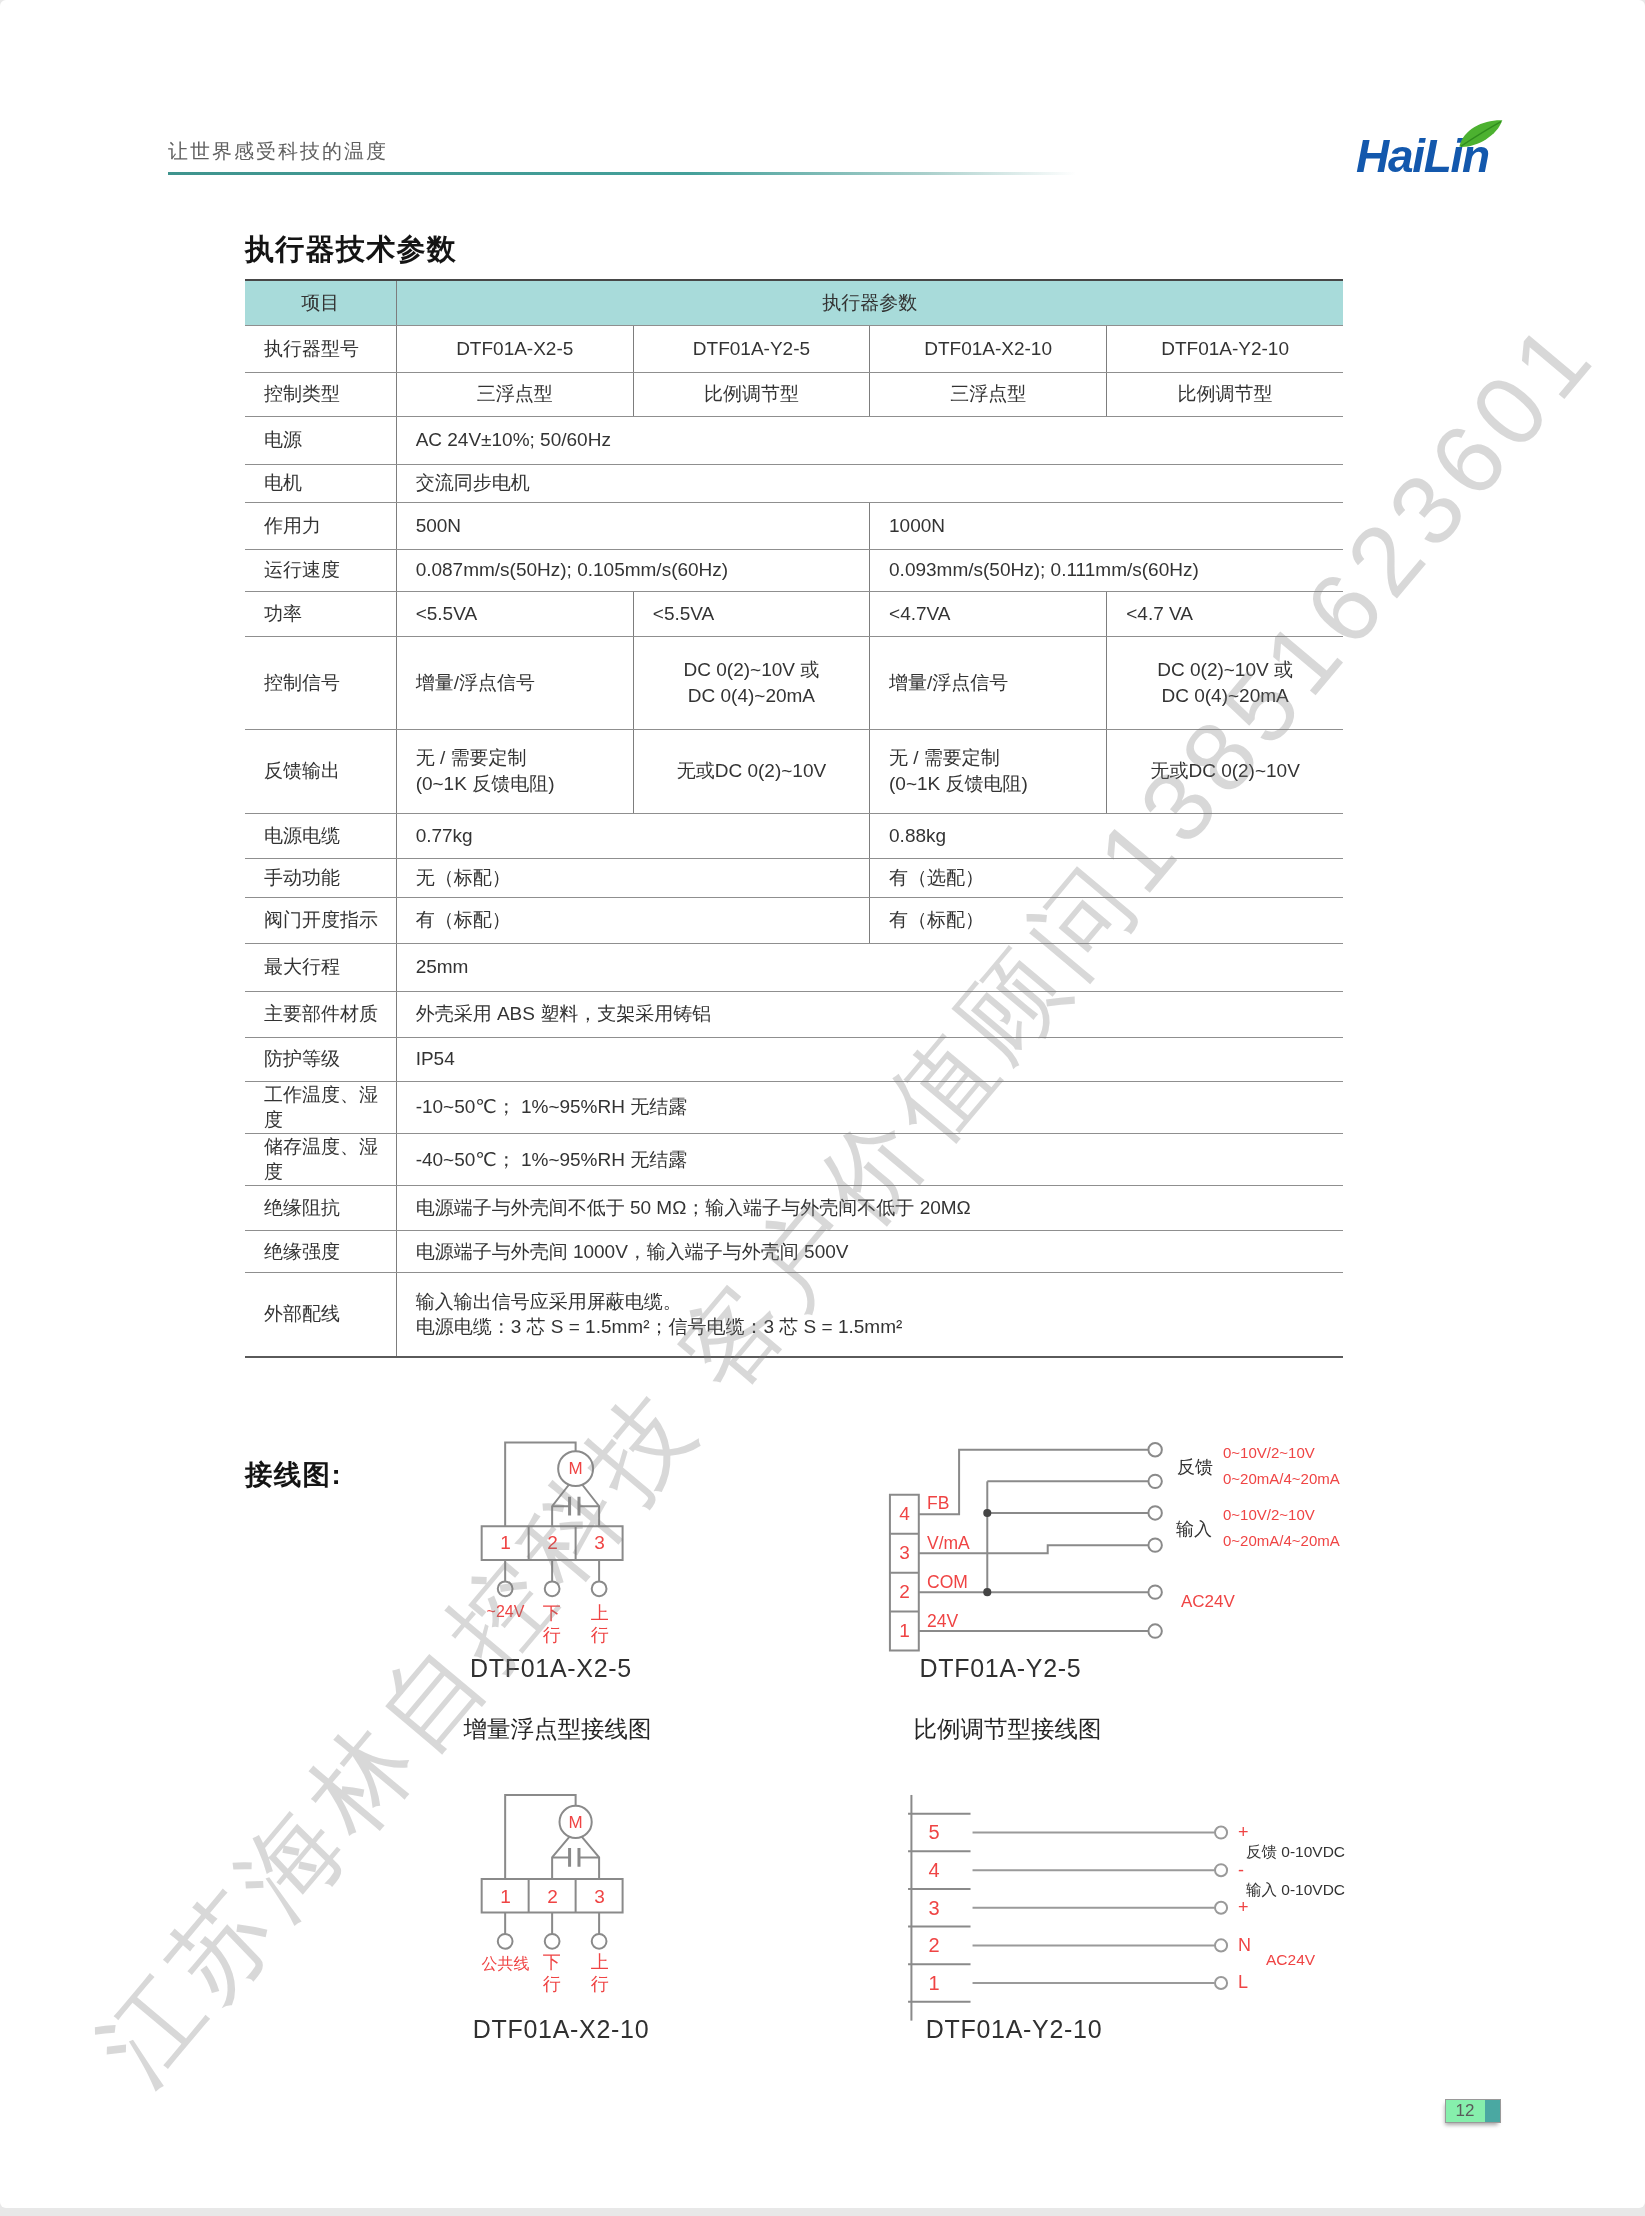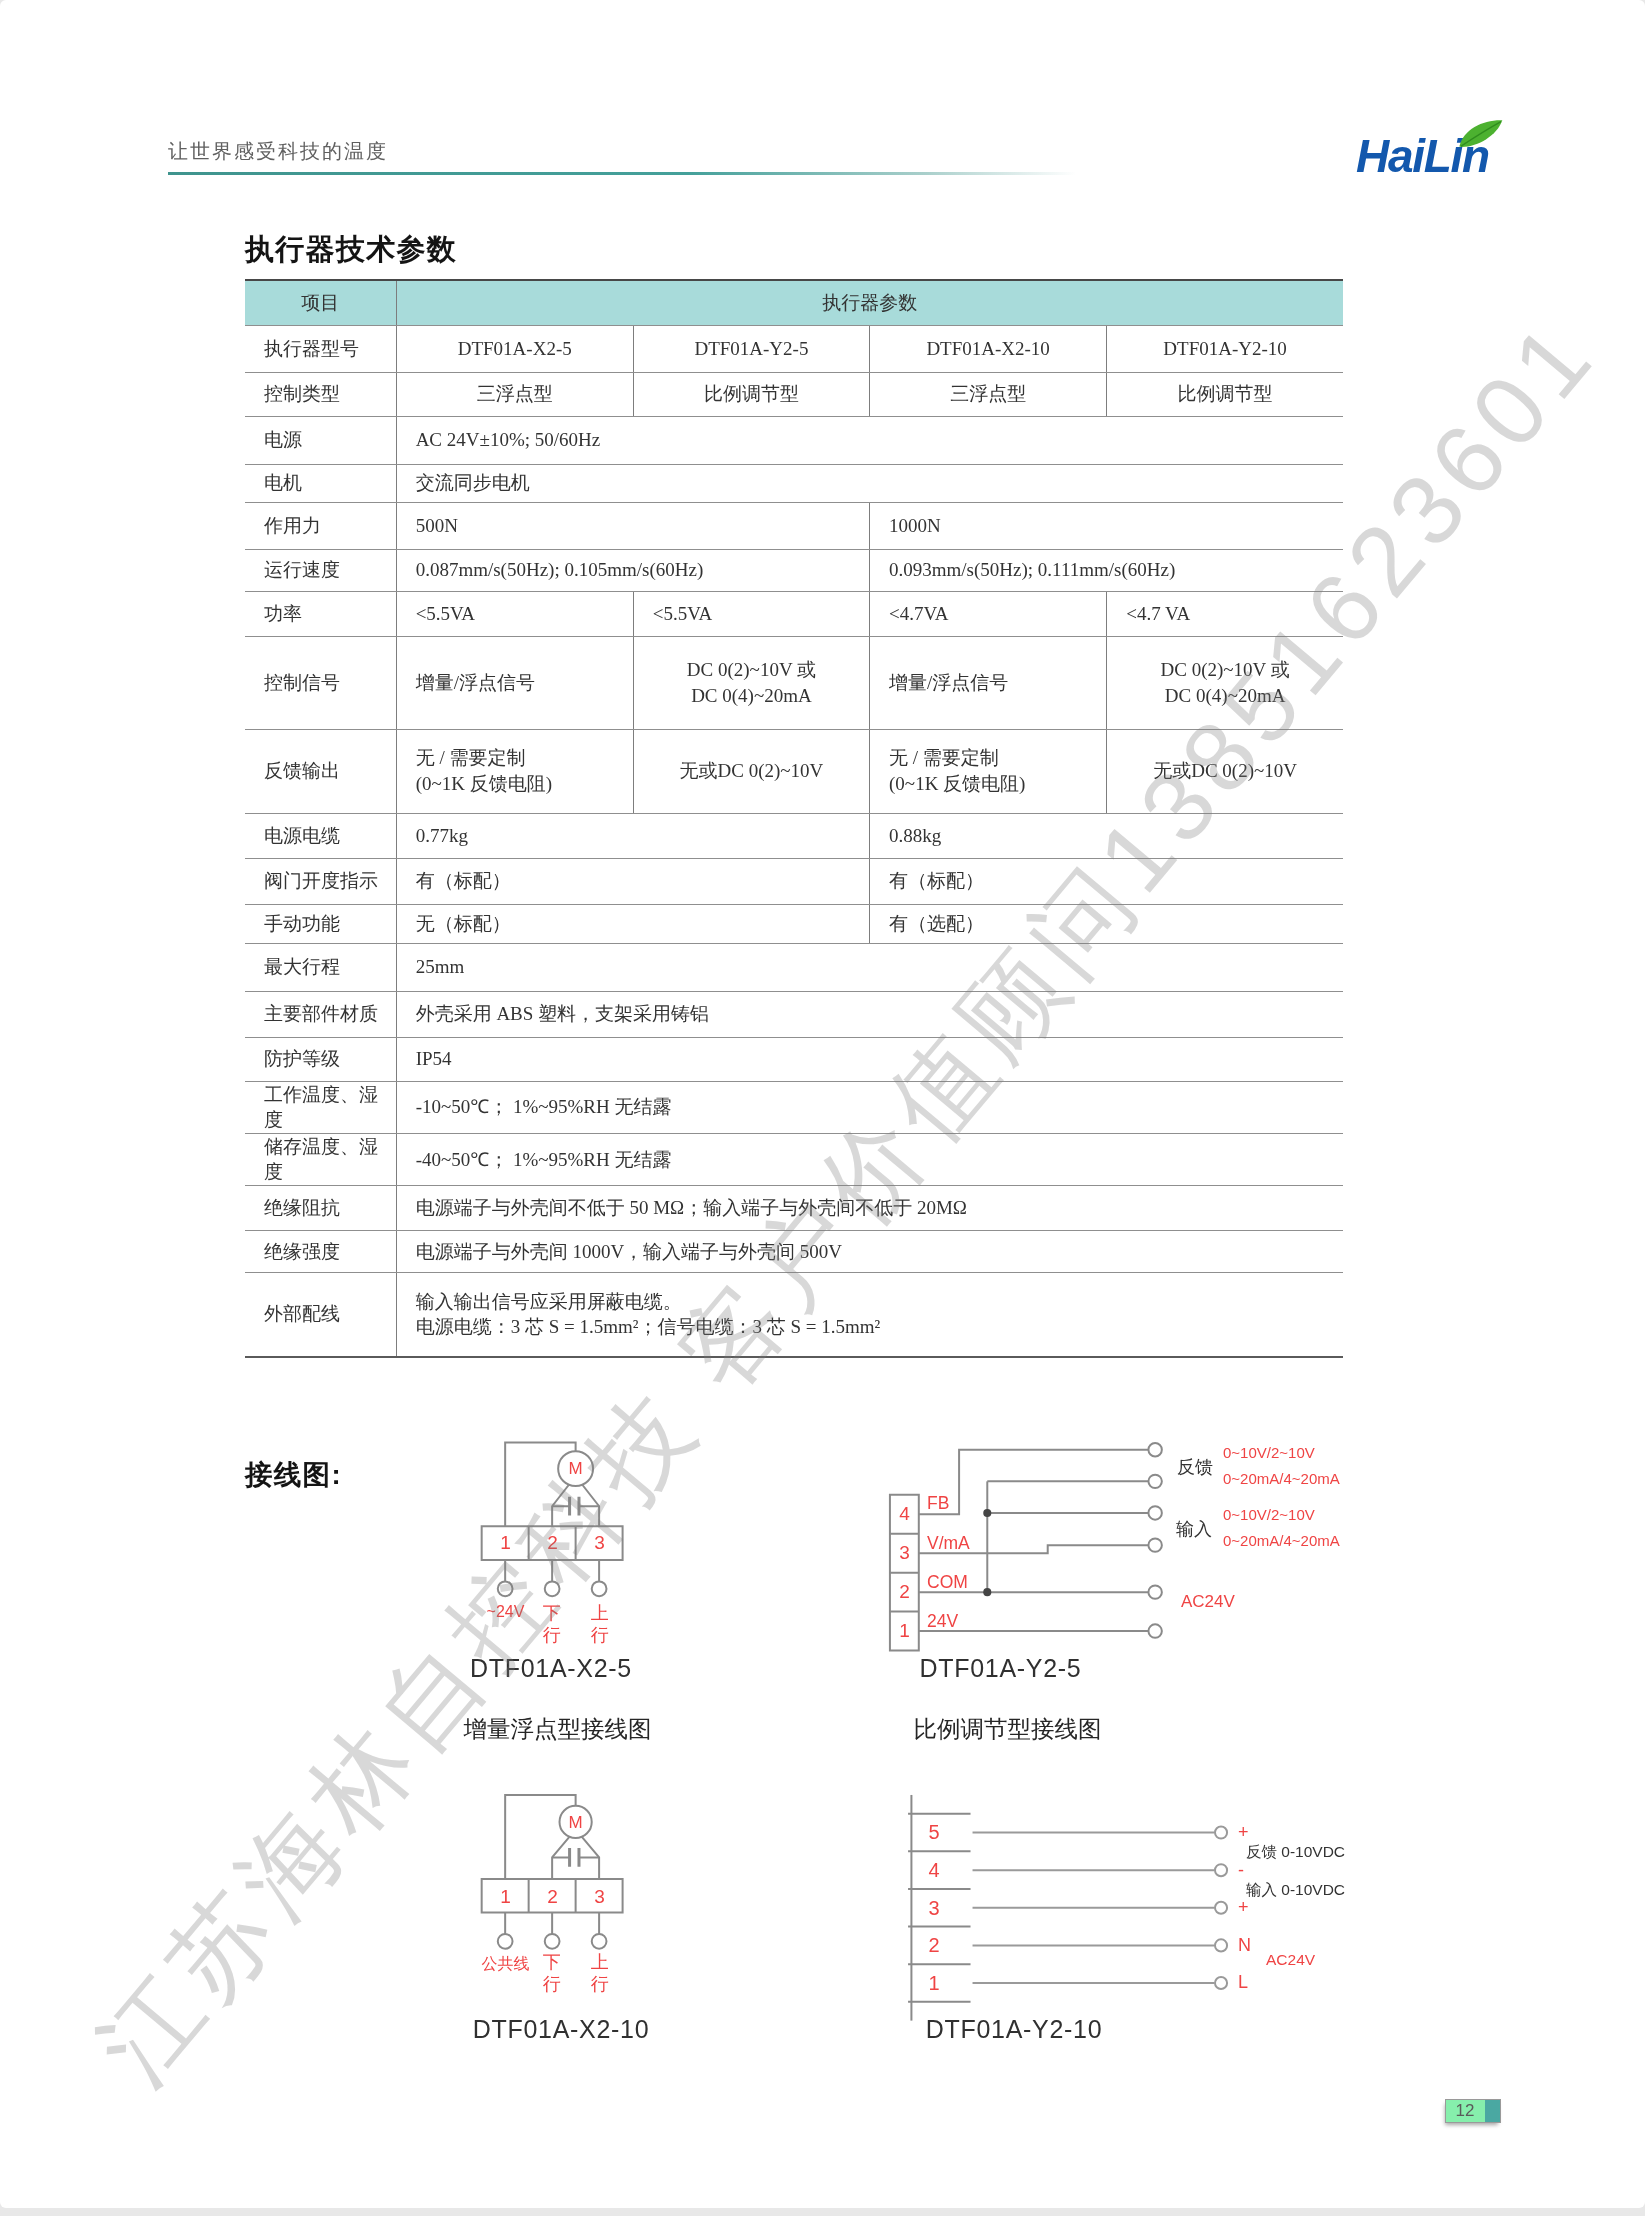--- a/index.html
+++ b/index.html
@@ -14,21 +14,21 @@
     background:linear-gradient(to right,#3f948e 0%,#44a09a 55%,#a9cfcb 80%,rgba(255,255,255,0) 96%);}
   .logo{left:1356px;top:102px;width:202px;height:81px;}
   .logo-text{position:absolute;left:0;top:27px;font-size:46px;font-weight:bold;font-style:italic;
     color:#1358ad;letter-spacing:-1.3px;}
   .logo-leaf{position:absolute;left:102px;top:16px;}
   
   .page-title{left:245px;top:230px;font-size:29px;font-weight:bold;color:#141414;letter-spacing:1.3px;}
   .wiring-title{left:245px;top:1457px;font-size:27.5px;font-weight:bold;color:#141414;letter-spacing:1.3px;}
   
   table.spec{position:absolute;left:245px;top:279px;width:1098px;border-collapse:collapse;
-    table-layout:fixed;font-size:19px;color:#333;font-family:Liberation Serif, serif;}
+    table-layout:fixed;font-size:19px;color:#333;}
   table.spec td,table.spec th{padding:0 0 0 19px;font-weight:normal;text-align:left;
     border-bottom:1.3px solid #8f8f8f;vertical-align:middle;line-height:1.35;}
   table.spec tr.top th{border-top:2.7px solid #474747;}
   table.spec .teal{background:#a8dbda;text-align:center;padding:0;}
   table.spec .vl{border-left:1.3px solid #7d7d7d;}
   table.spec .c{text-align:center;padding:0 4px;}
   table.spec .pre{white-space:pre-line;}
   table.spec tr.last td{border-bottom:2px solid #5a5a5a;}
   
   .dg-label{position:absolute;color:#ef4444;}
@@ -132,29 +132,29 @@
         <td class="c vl">无或DC 0(2)~10V</td>
         <td class="vl pre">无 / 需要定制
 (0~1K 反馈电阻)</td>
         <td class="c vl">无或DC 0(2)~10V</td>
       </tr>
       <tr style="height:45px">
         <td>电源电缆</td>
         <td class="vl" colspan="2">0.77kg</td>
         <td class="vl" colspan="2">0.88kg</td>
       </tr>
+      <tr style="height:39px">
+        <td>手动功能</td>
+        <td class="vl" colspan="2">无（标配）</td>
+        <td class="vl" colspan="2">有（选配）</td>
+      </tr>
       <tr style="height:46px">
         <td>阀门开度指示</td>
         <td class="vl" colspan="2">有（标配）</td>
         <td class="vl" colspan="2">有（标配）</td>
-      </tr>
-      <tr style="height:39px">
-        <td>手动功能</td>
-        <td class="vl" colspan="2">无（标配）</td>
-        <td class="vl" colspan="2">有（选配）</td>
       </tr>
       <tr style="height:48px">
         <td>最大行程</td>
         <td class="vl" colspan="4">25mm</td>
       </tr>
       <tr style="height:46px">
         <td>主要部件材质</td>
         <td class="vl" colspan="4">外壳采用 ABS 塑料，支架采用铸铝</td>
       </tr>
       <tr style="height:44px">

